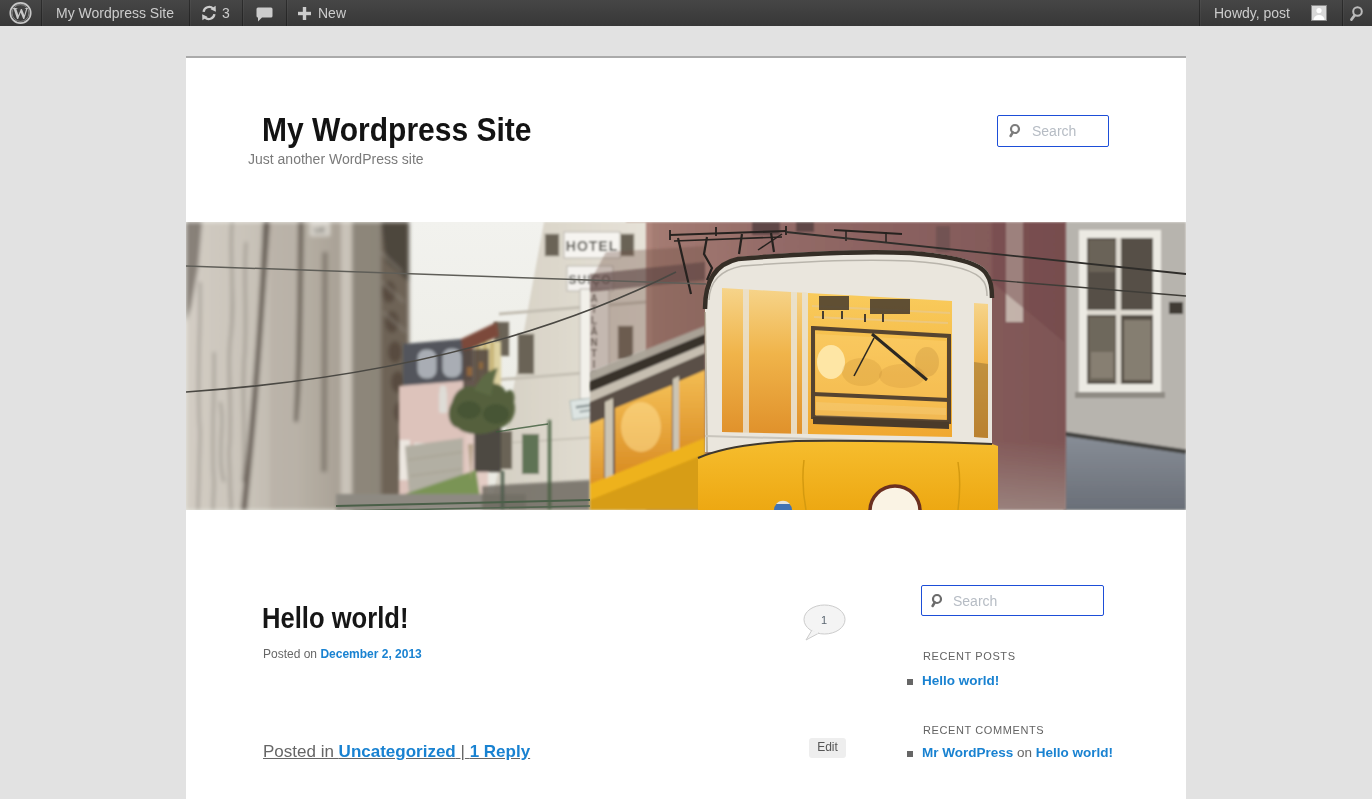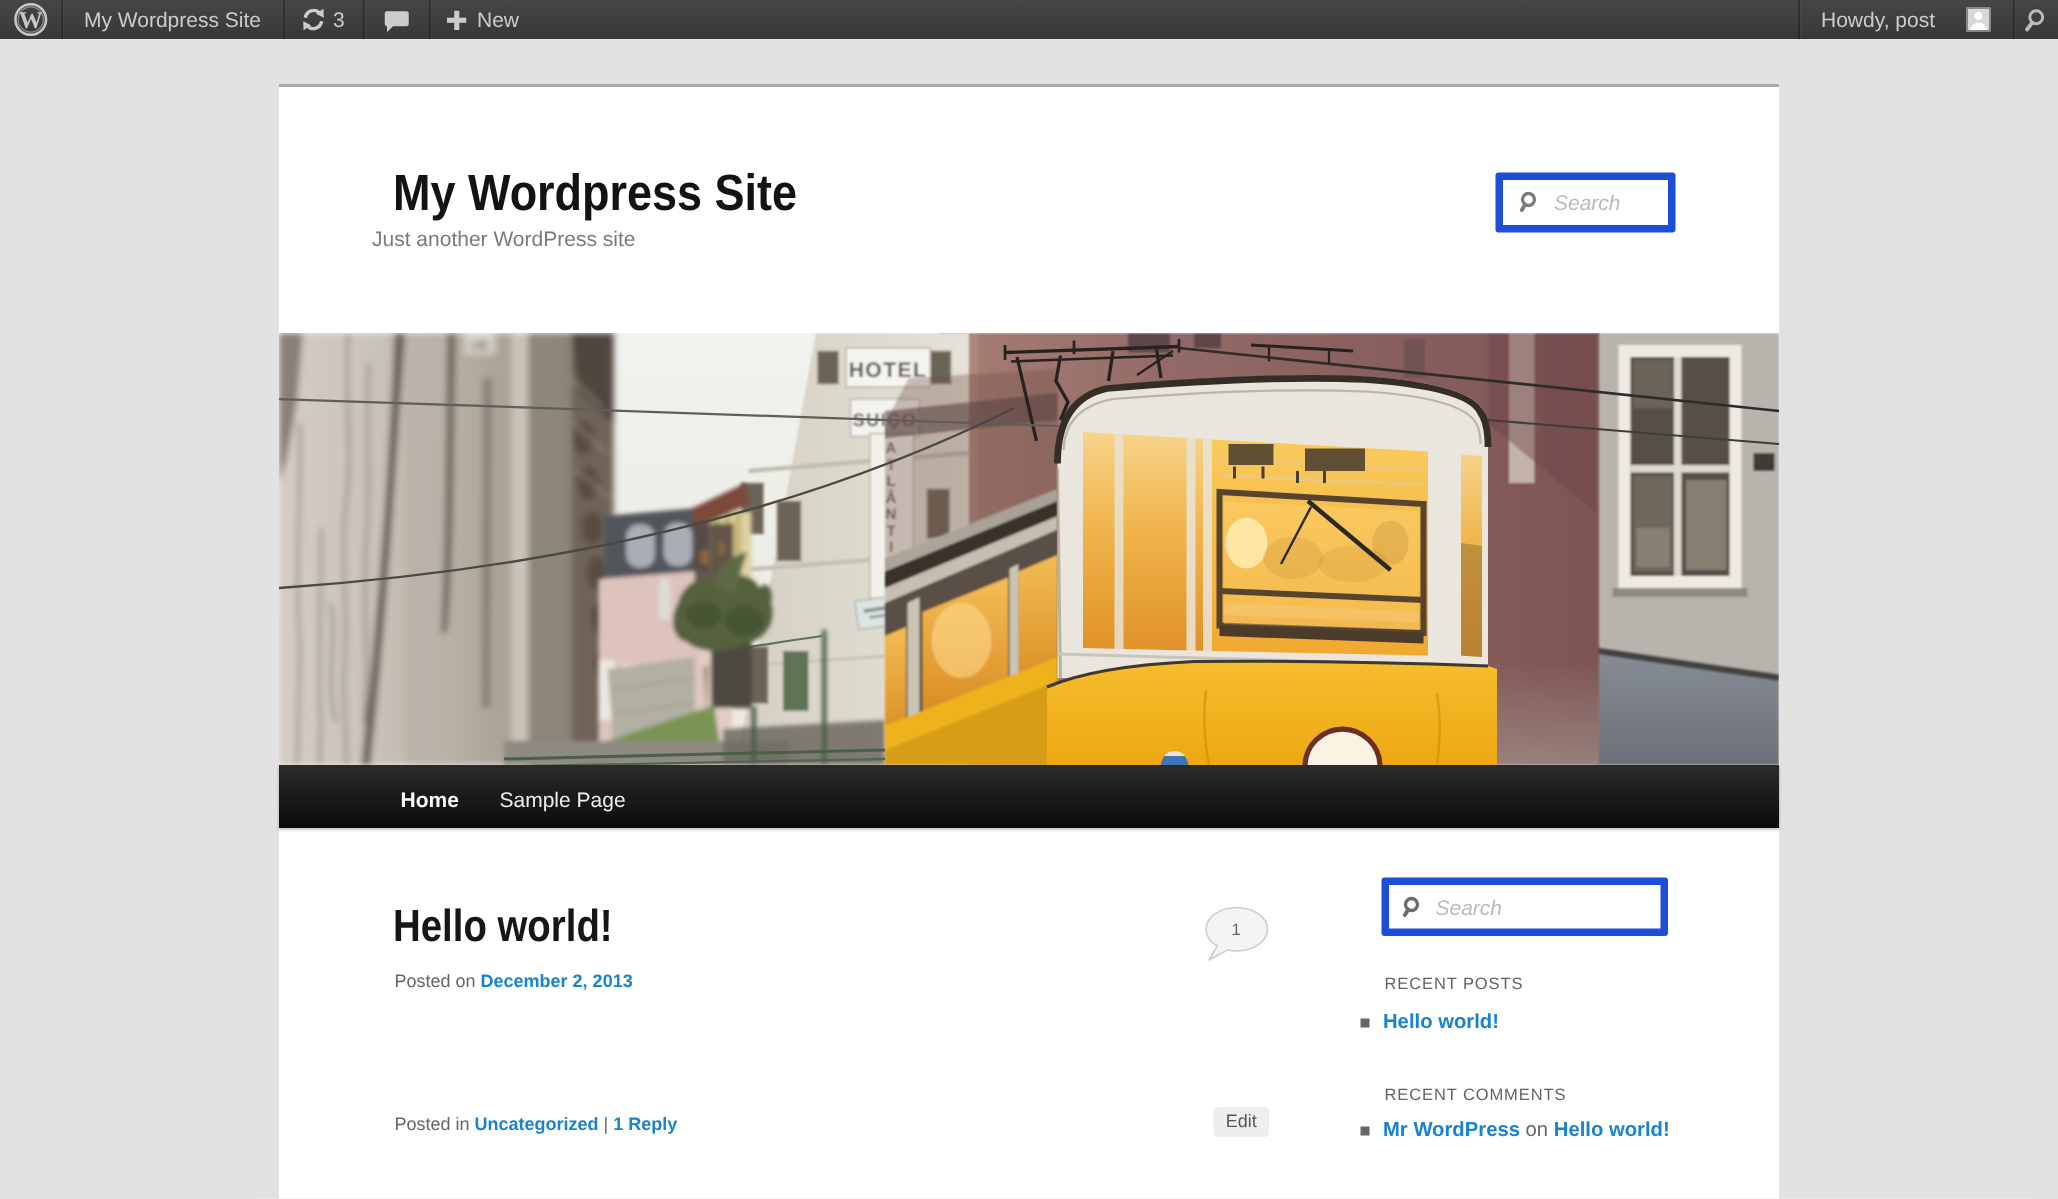--- a/index.html
+++ b/index.html
@@ -3,36 +3,36 @@
 <meta charset="utf-8">
 <style>
 html,body{margin:0;padding:0;background:#e2e2e2;font-family:"Liberation Sans",sans-serif;}
 #wrap{position:relative;width:1372px;height:799px;overflow:hidden;}
 #adminbar{position:absolute;left:0;top:0;width:1372px;height:26px;background:linear-gradient(to bottom,#464646,#373737);color:#ccc;}
 #adminbar .sep{position:absolute;top:0;width:1px;height:26px;background:rgba(0,0,0,0.35);box-shadow:1px 0 0 rgba(255,255,255,0.04);}
 #adminbar .it{position:absolute;top:0;height:26px;line-height:26px;font-size:14px;color:#ccc;}
 #page{position:absolute;left:186px;top:56px;width:1000px;height:743px;background:#fff;border-top:2px solid #aaa;}
 #sitetitle{position:absolute;left:76px;top:54px;font-size:34px;font-weight:bold;color:#131313;line-height:1;transform:scaleX(0.882);transform-origin:0 0;white-space:nowrap;letter-spacing:0;}
 #sitedesc{position:absolute;left:62px;top:92px;font-size:14px;color:#7a7a7a;line-height:1.4;}
-.searchbox{position:absolute;background:#fff;border:5px solid #1d4ed8;border-radius:2px;font-style:italic;}
+.searchbox{position:absolute;background:#fff;border:1px solid #1d4ed8;border-radius:2px;}
 .searchbox .ph{position:absolute;font-size:14px;color:#b6bcc4;}
 #hsearch{left:811px;top:57px;width:110px;height:30px;}
 #hsearch .ph{left:34px;top:7px;}
 #ssearch{left:735px;top:527px;width:181px;height:29px;}
 #ssearch .ph{left:31px;top:7px;}
 .mag{position:absolute;}
 #headerimg{position:absolute;left:0;top:164px;width:1000px;height:288px;}
 #nav{position:absolute;left:0;top:452px;width:1000px;height:42px;background:linear-gradient(to bottom,#2b2b2b,#0a0a0a);box-shadow:0 1px 2px rgba(0,0,0,0.3);}
 #nav .home{position:absolute;left:81px;top:0;line-height:46px;font-size:14px;font-weight:bold;color:#fff;}
 #nav .sample{position:absolute;left:147px;top:0;line-height:46px;font-size:14px;color:#eee;}
 #posttitle{position:absolute;left:76px;top:545px;font-size:30px;font-weight:bold;color:#161616;line-height:1;transform:scaleX(0.853);transform-origin:0 0;white-space:nowrap;}
 #postmeta{position:absolute;left:77px;top:589px;font-size:12px;color:#666;}
 #postmeta a{color:#1982d1;font-weight:bold;text-decoration:none;}
 #postbody{position:absolute;left:76px;top:633px;font-size:15px;color:#111;letter-spacing:-0.15px;}
-#postfoot{position:absolute;left:77px;top:684px;font-size:12px;color:#666;}
+#postfoot{position:absolute;left:77px;top:684px;font-size:17px;color:#666;text-decoration:underline;}
 #postfoot a{color:#1982d1;font-weight:bold;text-decoration:none;}
 #editbtn{position:absolute;left:623px;top:680px;width:37px;height:20px;background:#eee;border-radius:3px;font-size:12px;color:#555;text-align:center;line-height:18px;}
 #bubble{position:absolute;left:616px;top:546px;}
 .widgettitle{position:absolute;font-size:11px;letter-spacing:0.6px;color:#636363;}
 .sbullet{position:absolute;width:6px;height:6px;background:#666;}
 .slink{position:absolute;font-size:13.5px;font-weight:bold;color:#1982d1;white-space:nowrap;}
 .slink .on{font-weight:normal;color:#666;}
 .slink a{color:#1982d1;text-decoration:none;}
 #wplogo{position:absolute;left:9px;top:1px;}
 </style>
@@ -328,24 +328,20 @@
 
   <path d="M0,44 L520,62" stroke="#5f5e58" stroke-width="1.5" fill="none"></path>
   <path d="M0,170 Q290,150 490,50" stroke="#4a4843" stroke-width="1.6" fill="none"></path>
   <path d="M600,10 L1000,52" stroke="#2f2d2a" stroke-width="1.8" fill="none"></path>
   <path d="M806,58 L1000,74" stroke="#3f3d38" stroke-width="1.4" fill="none"></path>
 
   <path d="M150,284 L404,278" stroke="#4a5f48" stroke-width="2" fill="none"></path>
   <path d="M150,289 L404,284" stroke="#52654f" stroke-width="1.6" fill="none"></path>
   <path d="M310,210 Q340,205 362,202" stroke="#3c5a3a" stroke-width="1.5" fill="none" opacity="0.8"></path>
 </svg></div>
-  <div id="nav">
-        <div class="home">Home</div>
-        <div class="sample">Sample Page</div>
-      </div>
   <div id="posttitle">Hello world!</div>
   <div id="postmeta">Posted on <a href="#">December 2, 2013</a></div>
   <div id="postfoot">Posted in <a href="#">Uncategorized</a> <span style="color:#666">|</span> <a href="#">1 Reply</a></div>
   <div id="editbtn">Edit</div>
   <svg id="bubble" width="46" height="42" viewBox="0 0 46 42">
     <ellipse cx="22.5" cy="15.5" rx="20.5" ry="14.5" fill="#f4f4f4" stroke="#ccc" stroke-width="1"></ellipse>
     <path d="M10,26 L4,36 L17,29 Z" fill="#f4f4f4" stroke="#ccc" stroke-width="1" stroke-linejoin="round"></path>
     <path d="M10.5,25 L16.5,28.5" stroke="#f4f4f4" stroke-width="3"></path>
     <text x="22" y="19.5" font-size="11" fill="#5a6570" text-anchor="middle" font-family="Liberation Sans">1</text>
   </svg>

